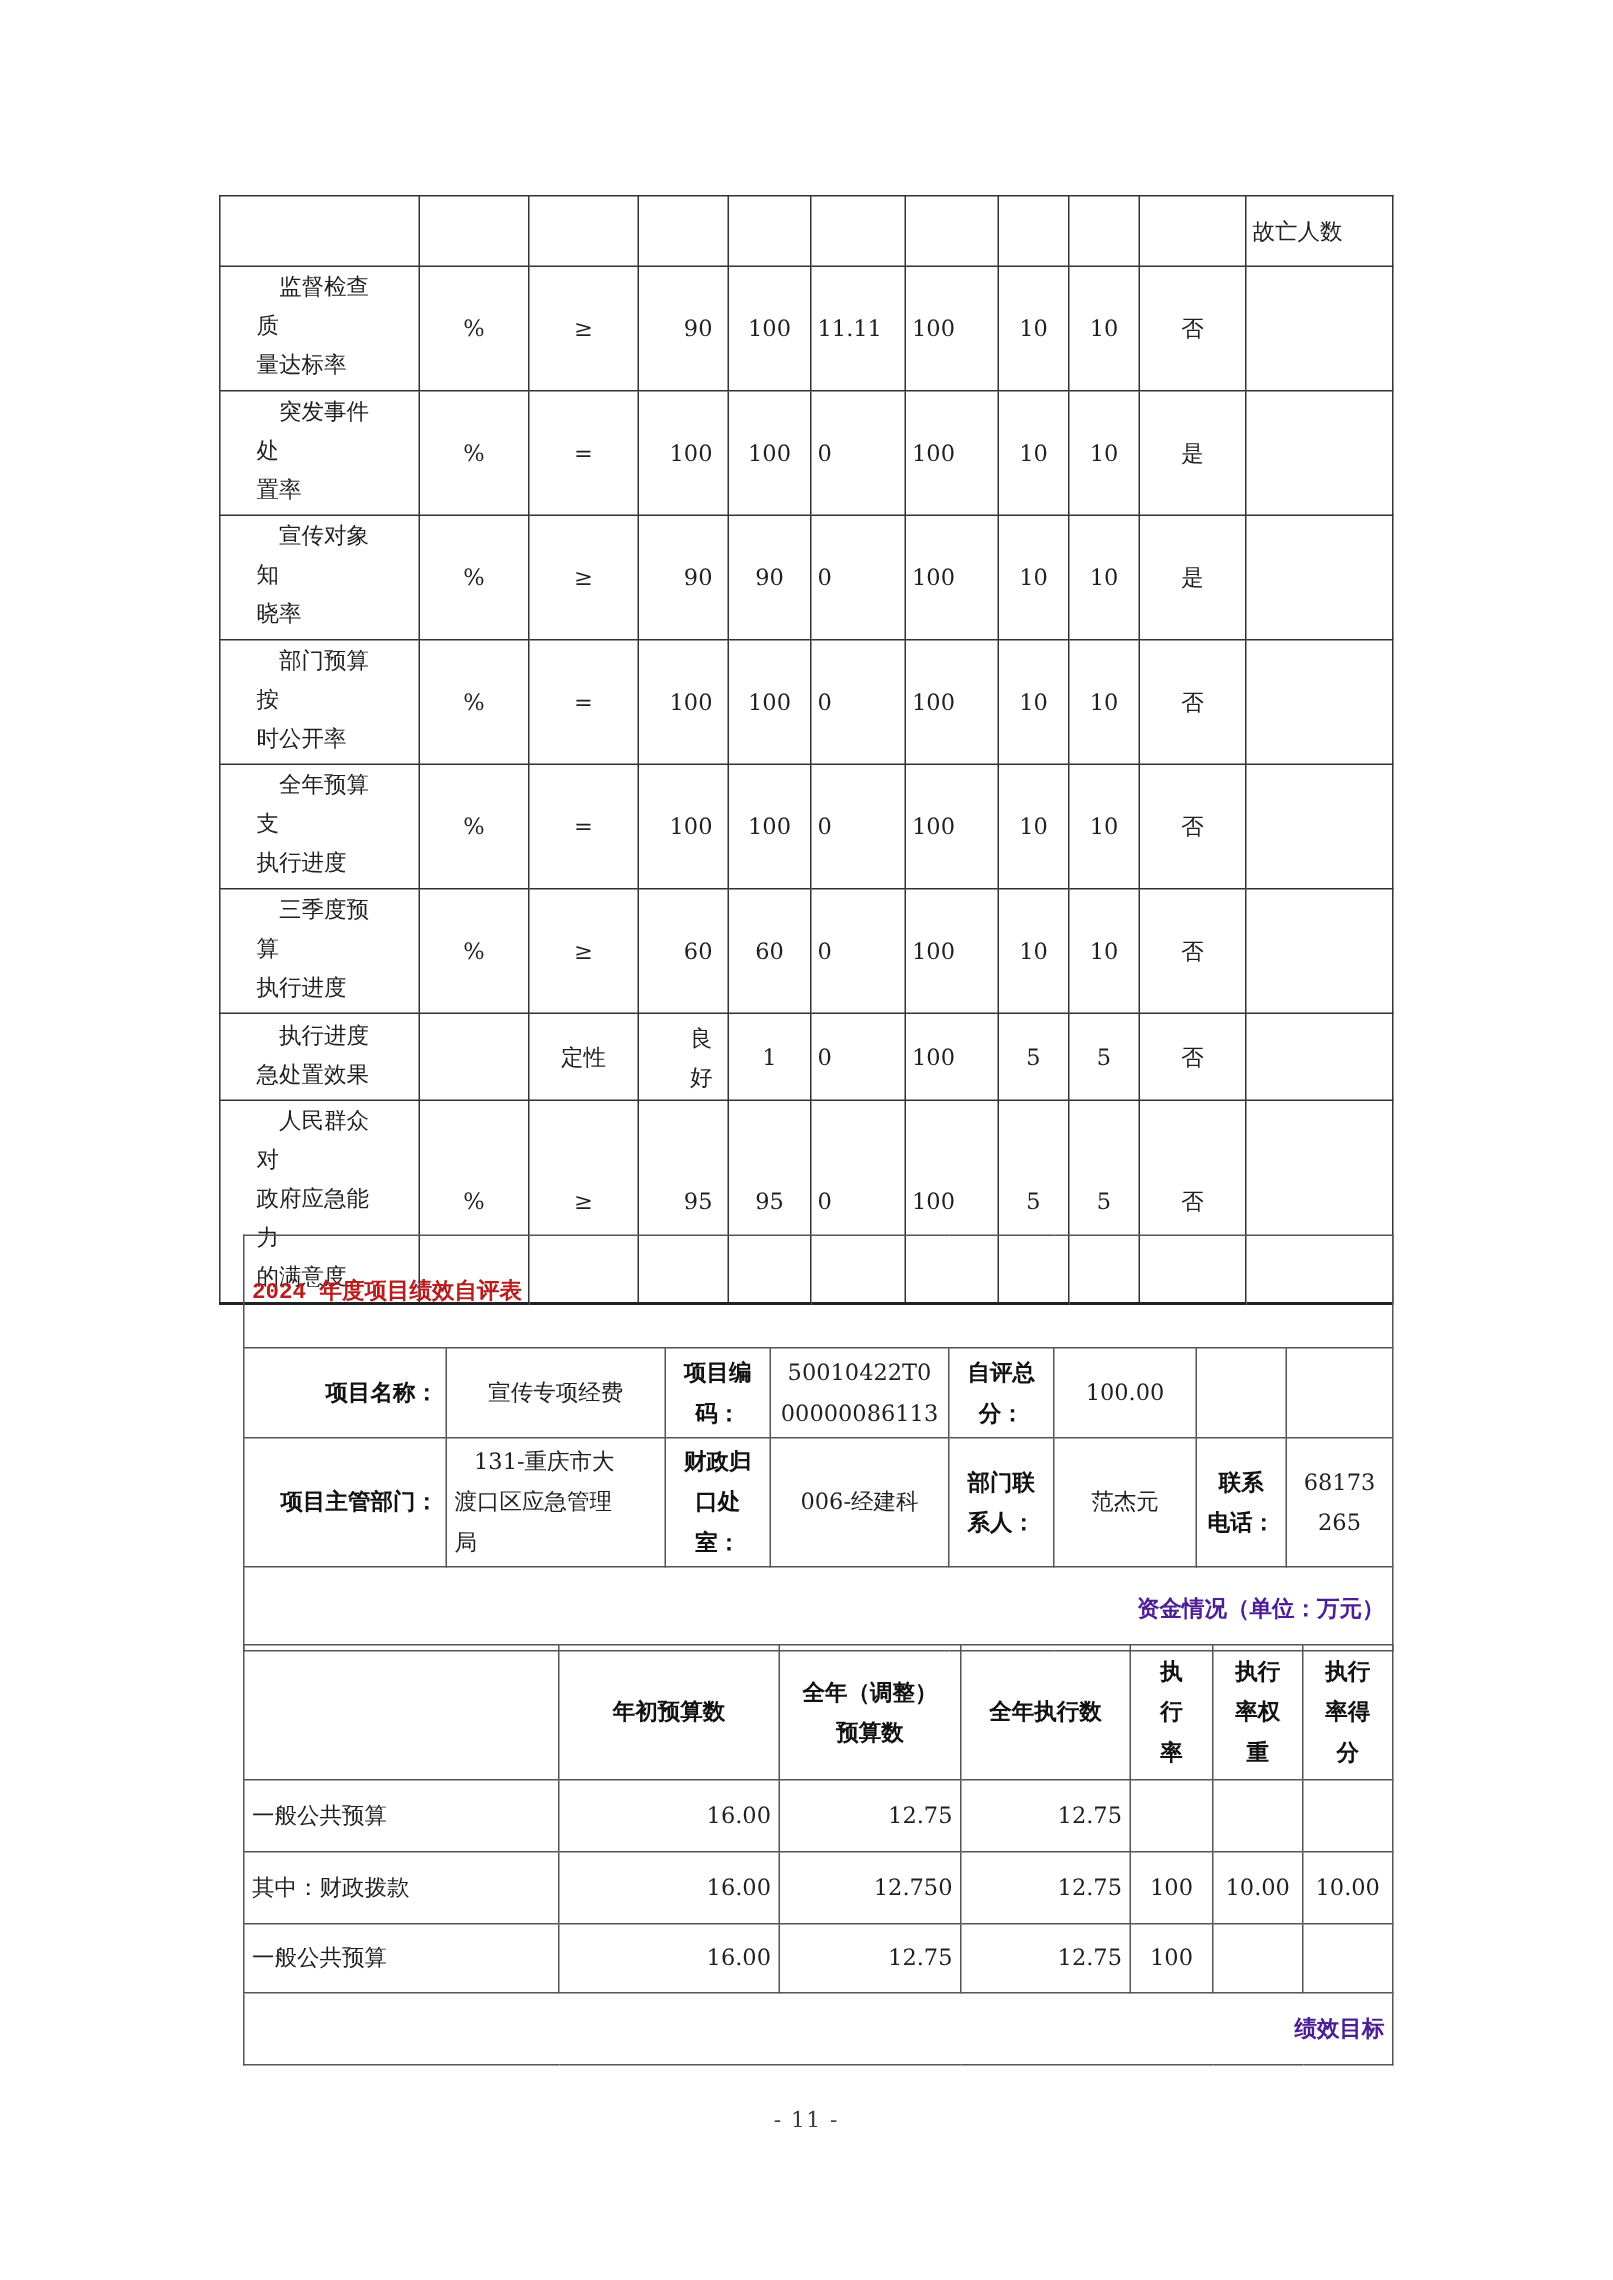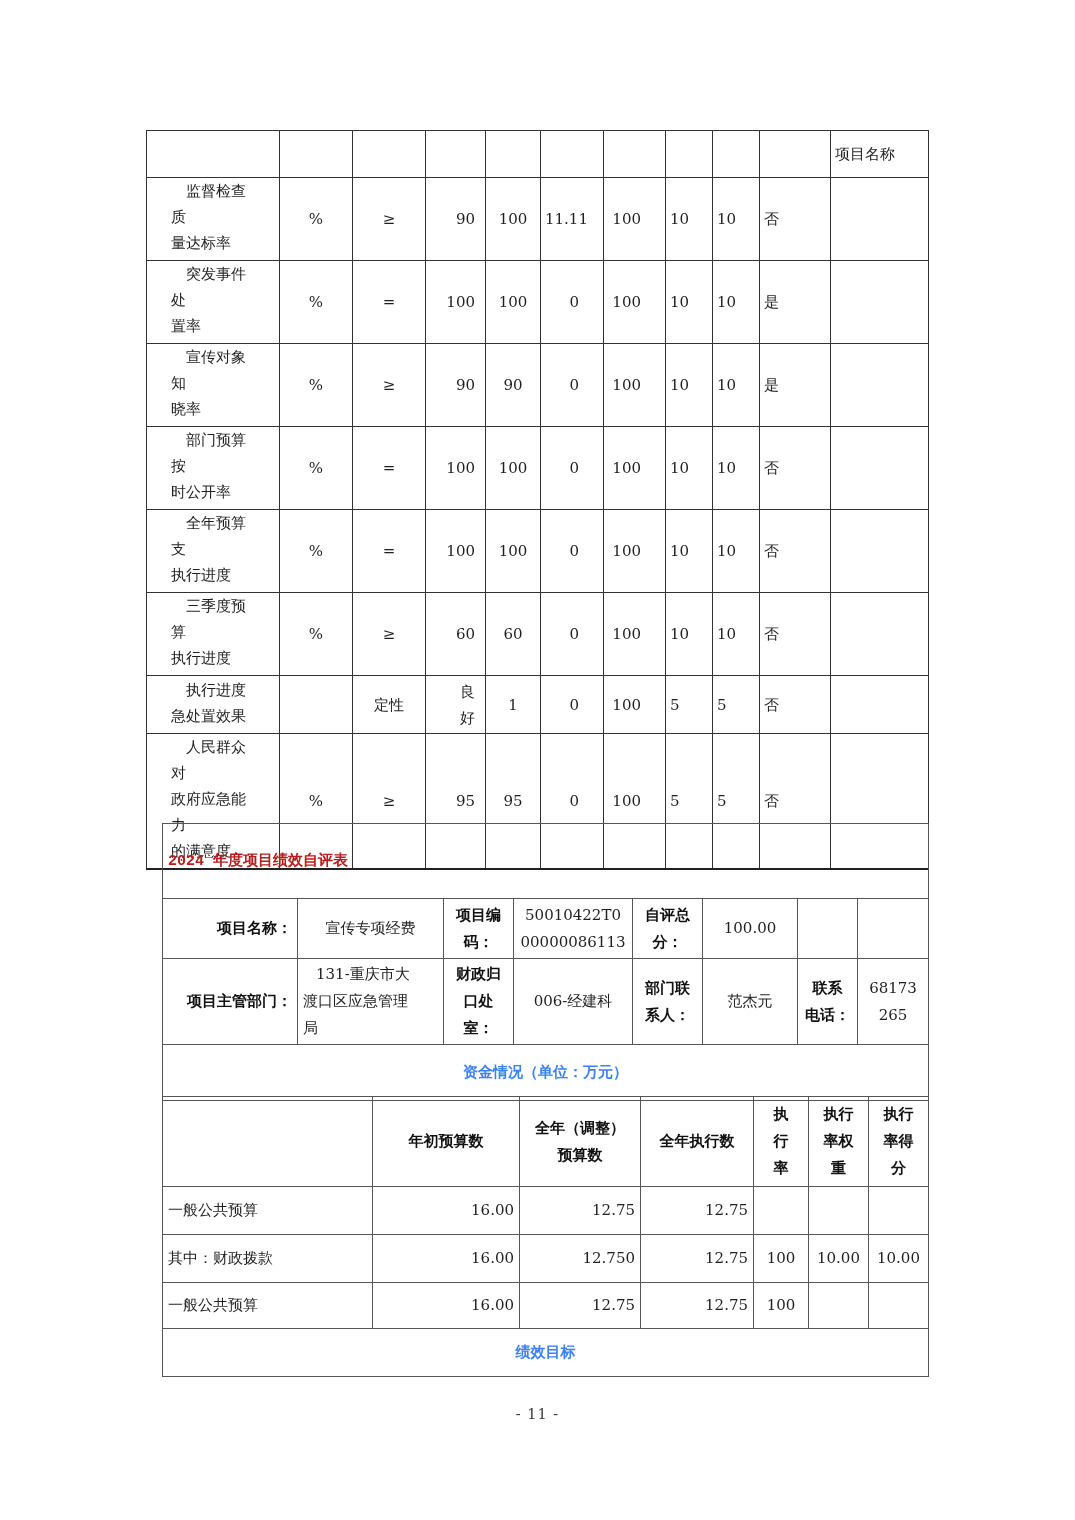--- a/index.html
+++ b/index.html
@@ -9,35 +9,35 @@
   td{vertical-align:middle;white-space:pre-line;overflow:hidden;}
 
   
   .t1{left:146px;top:130px;width:782px;}
   .t1 td{border:1px solid #333;font-size:15px;line-height:26px;padding:2px 4px;}
   .t1 tr:last-child td{border-bottom:2px solid #222;}
   .t1 td:nth-child(1){text-align:left;text-indent:15px;padding:2px 24px;font-family:Liberation Mono, monospace;}
   .t1 td:nth-child(2),.t1 td:nth-child(3){text-align:center;}
   .t1 td:nth-child(4){text-align:right;padding-right:10px;}
   .t1 td:nth-child(5){text-align:center;}
-  .t1 td:nth-child(6),.t1 td:nth-child(7){text-align:right;padding-right:24px;}
-  .t1 td:nth-child(8),.t1 td:nth-child(9),.t1 td:nth-child(10){text-align:left;}
+  .t1 td:nth-child(6),.t1 td:nth-child(7){padding-right:24px;}
+  .t1 td:nth-child(8),.t1 td:nth-child(9),.t1 td:nth-child(10){text-align:center;}
 
   
   .t2a{left:162px;top:823px;width:766px;}
   .t2b{left:162px;top:1096px;width:766px;}
   .t2a td,.t2b td{border:1px solid #555;font-size:15px;line-height:27px;padding:2px 5px;}
   .ttl{font-family:Liberation Mono, monospace;font-weight:bold;font-size:17px;
        color:#b91c1c;}
   .lab{font-family:"DejaVu Sans",sans-serif;font-weight:bold;text-align:center;color:#111;}
   .lab1{text-align:right;padding-right:7px;margin-left:12px;}
   .val{text-align:center;}
   .val-org{text-align:left;padding:2px 8px;text-indent:13px;}
   .code{text-align:center;word-break:break-all;}
-  .sect{font-family:"DejaVu Sans",sans-serif;font-weight:bold;text-align:center;color:#3b82f6;}
+  .sect{font-family:"DejaVu Sans",sans-serif;font-weight:bold;text-align:right;color:#4c1d95;}
   .fh{font-family:"DejaVu Sans",sans-serif;font-weight:bold;text-align:center;color:#111;}
   .fl{text-align:left;padding-left:9px;}
   .fm{text-align:right;padding-right:14px;}
   .fc{text-align:center;}
 
   .pagenum{position:absolute;left:0;top:1406px;width:1075px;text-align:center;
            font-size:14.5px;color:#3a3a3a;letter-spacing:1px;}
 </style>
 </head>
 <body>
@@ -63,21 +63,21 @@
       <td></td>
       <td></td>
       <td></td>
       <td></td>
       <td></td>
       <td></td>
       <td></td>
       <td></td>
       <td></td>
       <td></td>
-      <td>项目名称</td>
+      <td>故亡人数</td>
     </tr>
     <tr style="height:58px">
       <td>监督检查质
 量达标率</td>
       <td>%</td>
       <td>≥</td>
       <td>90</td>
       <td>100</td>
       <td>11.11</td>
       <td>100</td>

